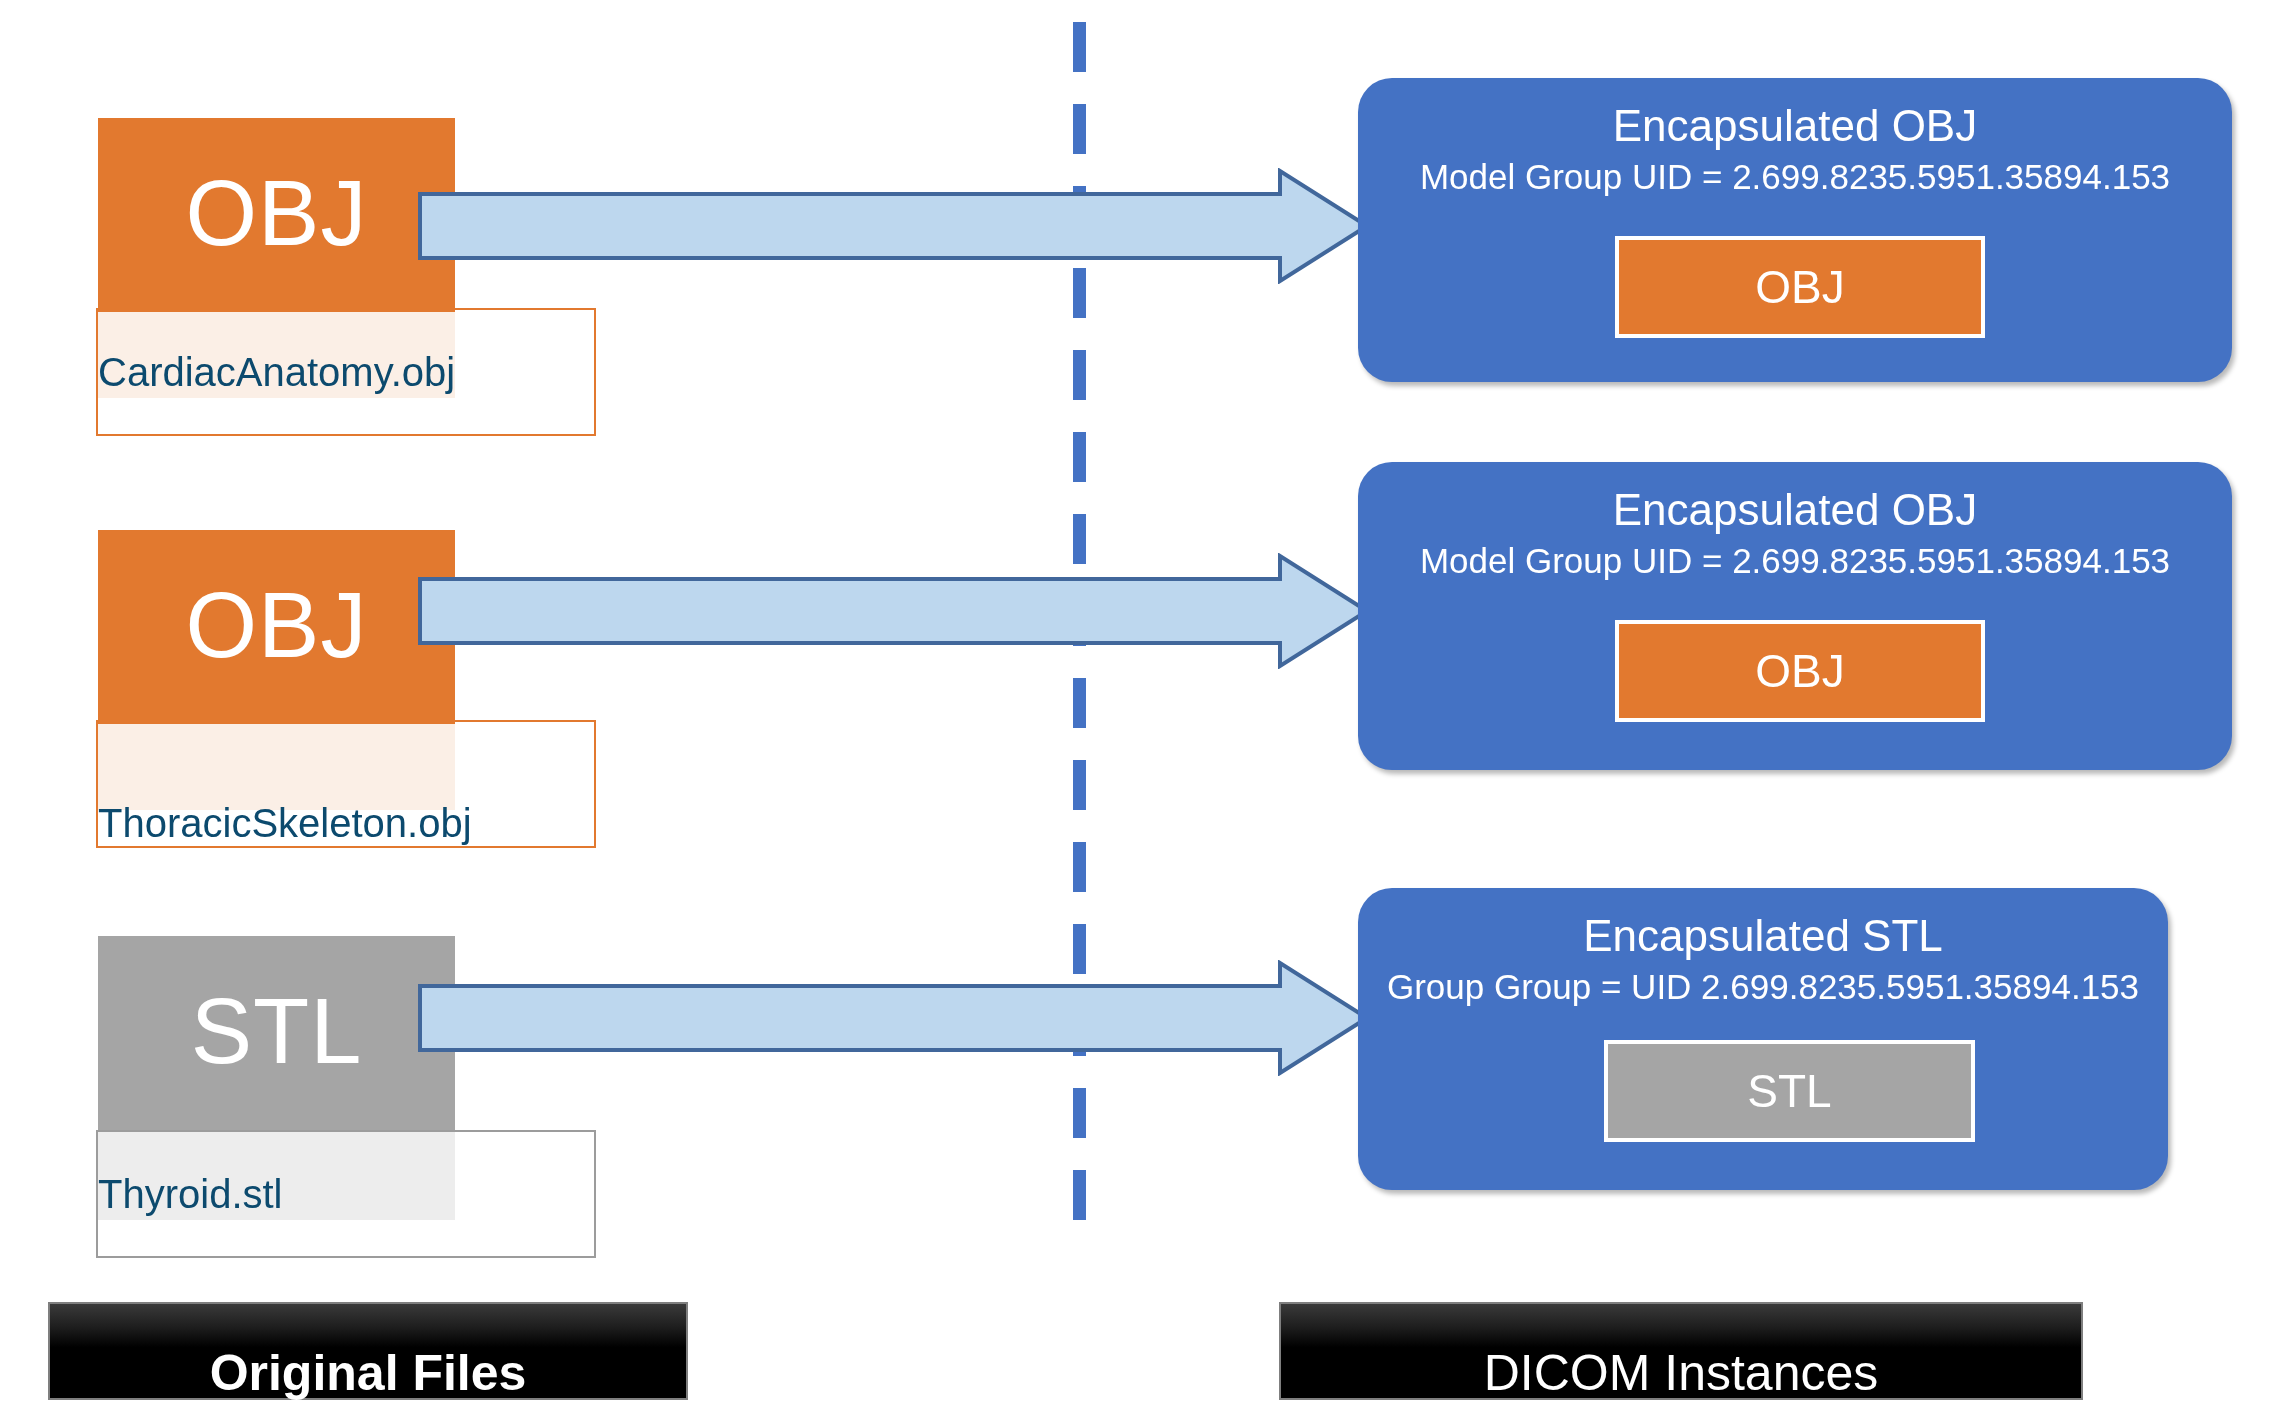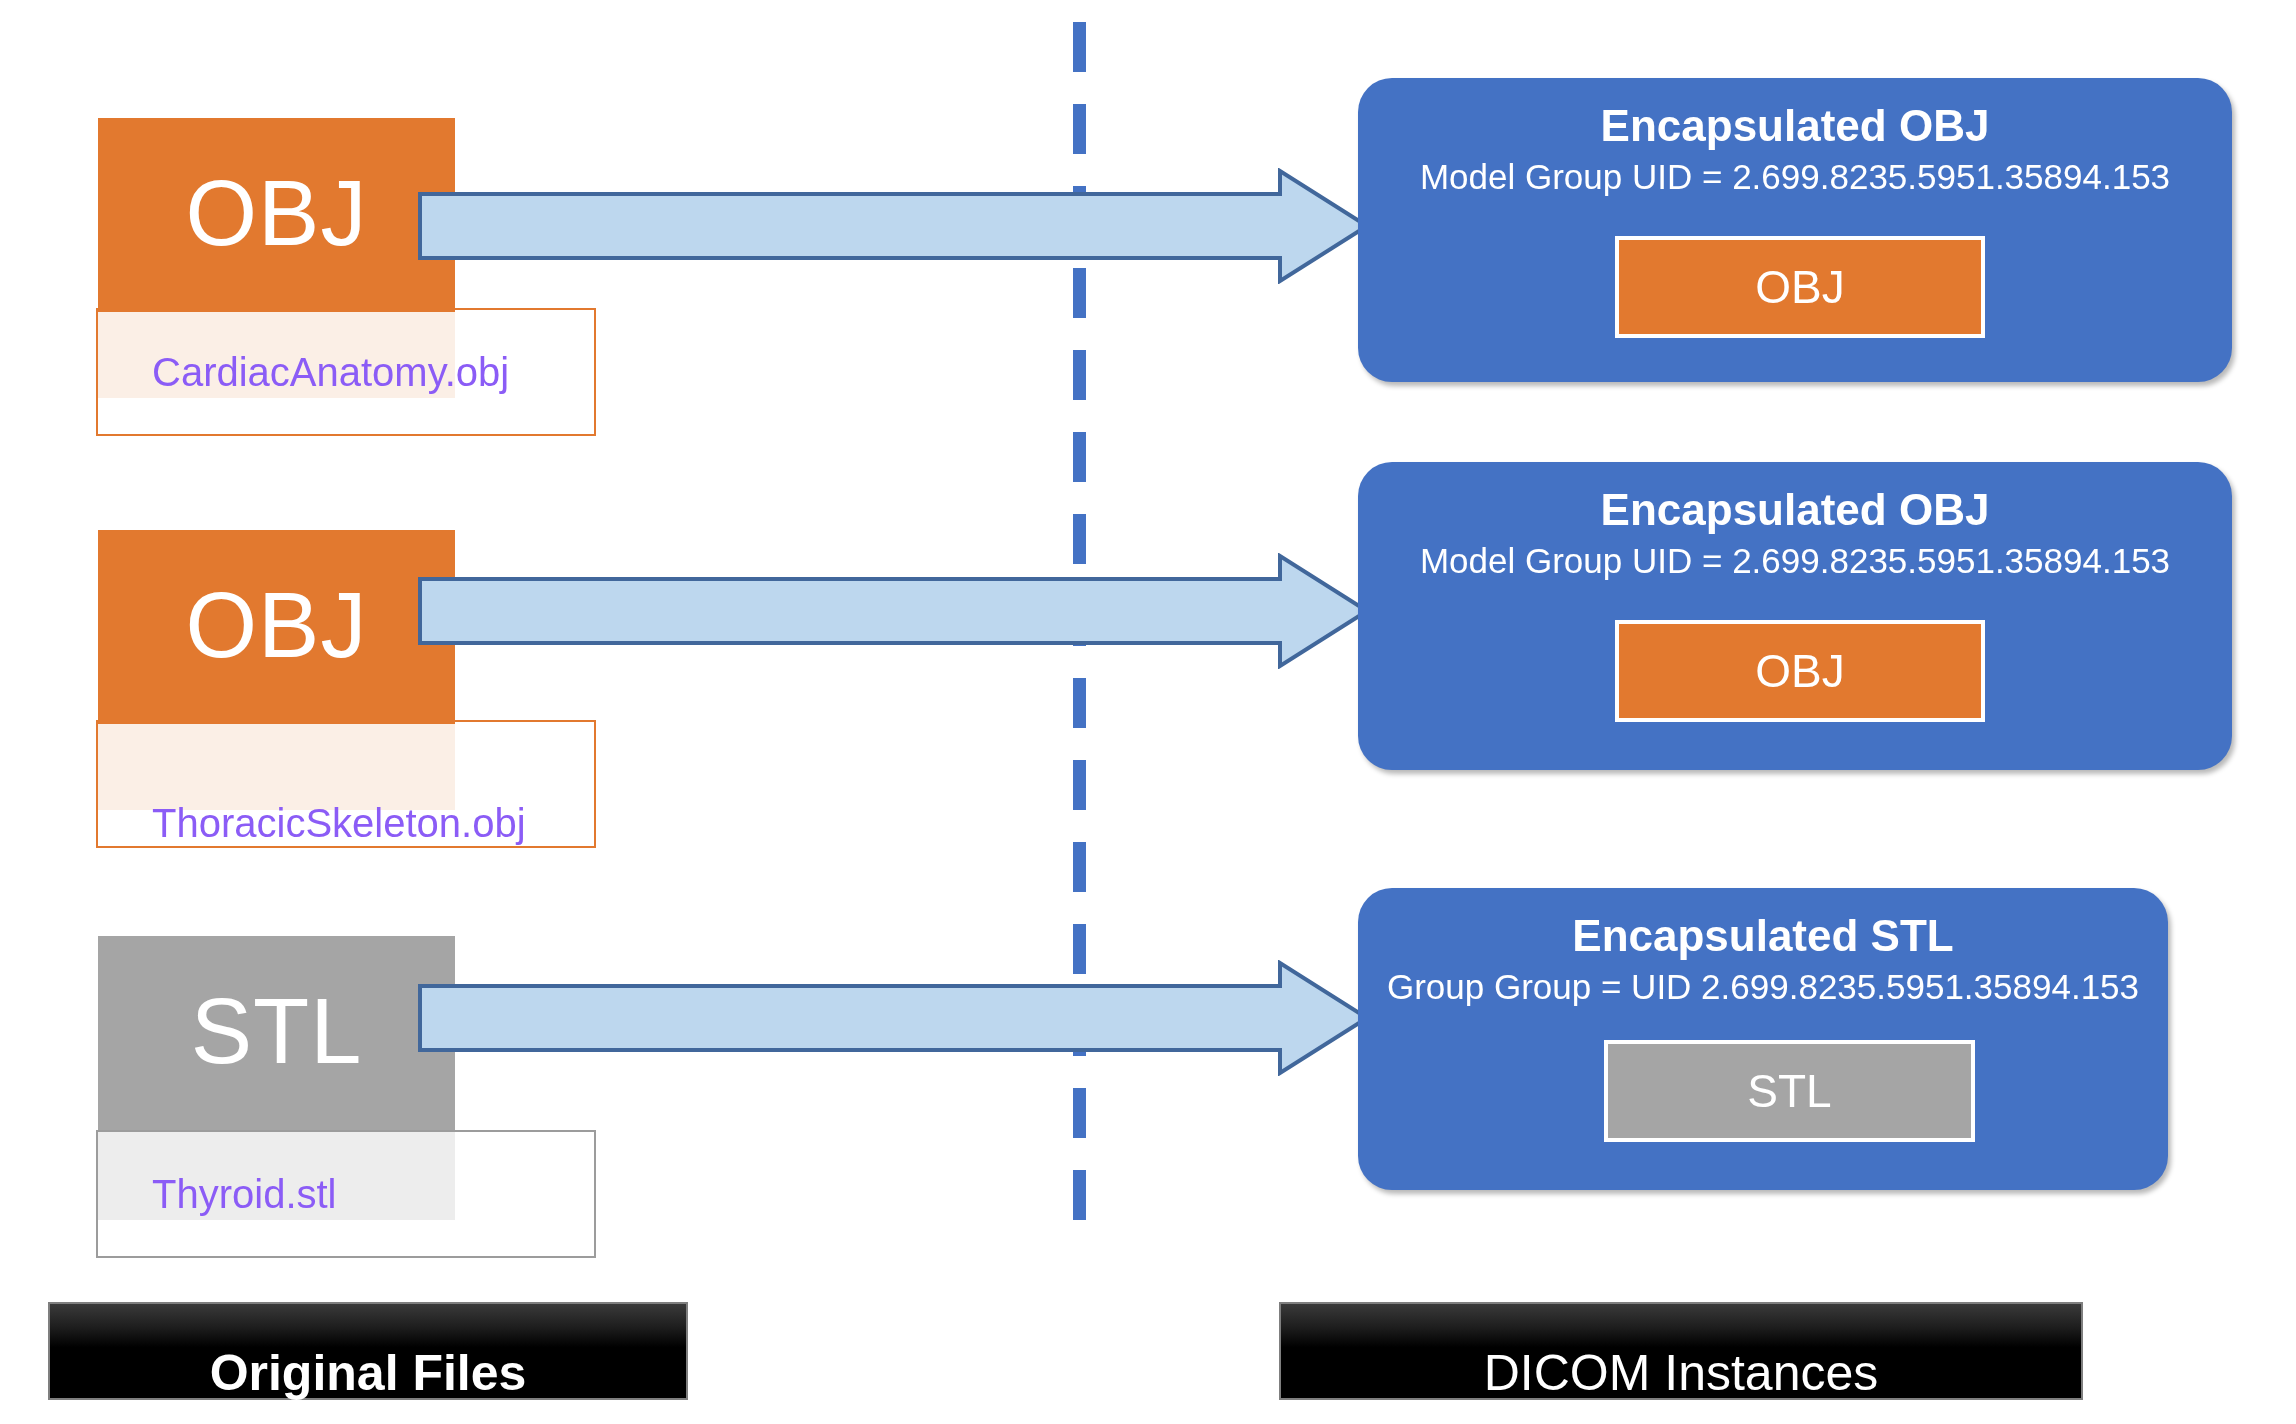--- a/index.html
+++ b/index.html
@@ -58,25 +58,23 @@
     position: absolute;
     box-sizing: border-box;
     background: transparent;
     display: flex;
     align-items: center;
     z-index: 3;
   }
   .file-caption.orange { border: 2px solid #E2792F; }
   .file-caption.gray   { border: 2px solid #9C9C9C; }
   .file-caption span {
-    color: #8b5cf6;
+    color: #0c4a6e;
     font-size: 40px;
-    padding-left: 14px;
     white-space: nowrap;
-    margin-left: 40px;
   }
   
   .caption-tint {
     position: absolute;
     z-index: 3;
     pointer-events: none;
   }
   .caption-tint.orange { background: rgba(226,121,47,0.12); }
   .caption-tint.gray   { background: rgba(165,165,165,0.20); }
 
@@ -92,21 +90,21 @@
     box-sizing: border-box;
     background: #4472C4;
     border-radius: 34px;
     box-shadow: 3px 4px 5px rgba(0,0,0,0.28);
     z-index: 6;
     text-align: center;
     color: #ffffff;
   }
   .dicom-title {
     font-size: 44px;
-    font-weight: bold;
+    font-weight: normal;
     letter-spacing: 0px;
     margin-top: 24px;
     line-height: 1.1;
   }
   .dicom-sub {
     font-size: 35px;
     font-weight: 400;
     margin-top: 8px;
     line-height: 1.1;
   }

